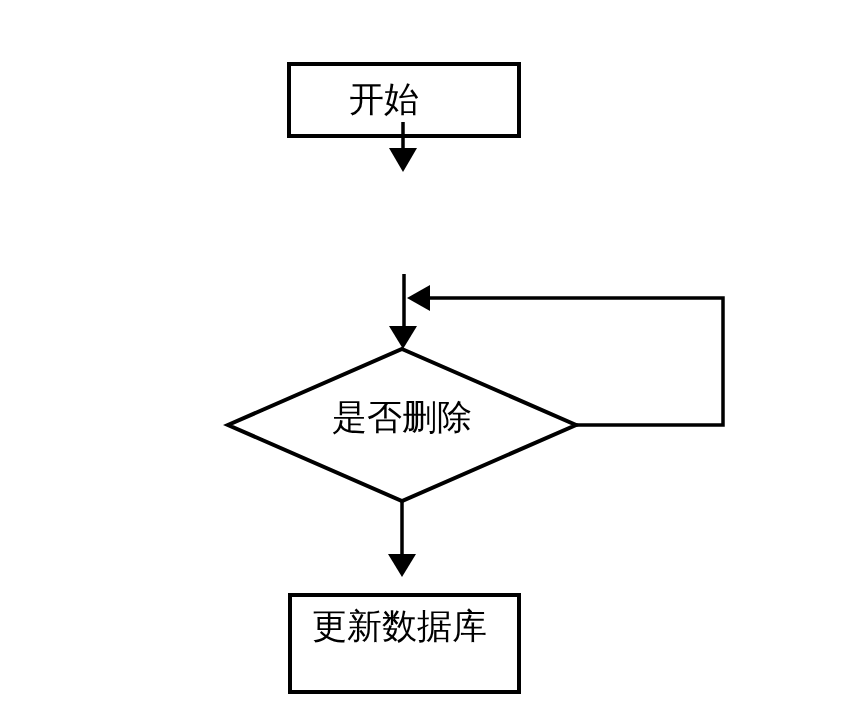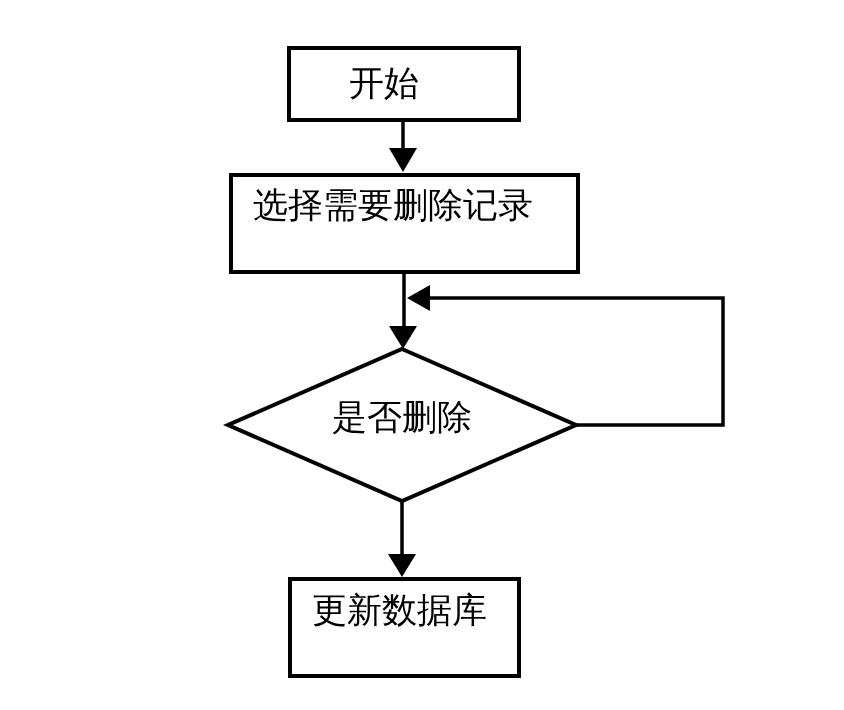--- a/index.html
+++ b/index.html
@@ -18,20 +18,21 @@
   }
   .node {
     position: absolute;
     box-sizing: border-box;
     border: 4px solid #000000;
     background: #ffffff;
     font-size: 35px;
     line-height: 1.18;
     z-index: 1;
     white-space: nowrap;
+    margin-top: 16px;
   }
   .node-start {
     left: 287px; top: 46px; width: 234px; height: 76px;
     display: flex; align-items: center; justify-content: center;
     padding-right: 40px;
   }
   .node-select {
     left: 229px; top: 173px; width: 351px; height: 101px;
     padding: 8px 0 0 20px;
   }
@@ -73,23 +74,20 @@
 </style>
 </head>
 <body>
 
 <div class="canvas">
 
   <div class="node node-start">
     <span>开始</span>
   </div>
 
-  <div class="node node-select">
-    <span>选择需要删除记录</span>
-  </div>
 
   <div class="node node-update">
     <span>更新数据库</span>
   </div>
 
   <div class="diamond-label">是否删除</div>
 
   <svg class="connectors" width="844" height="710" viewBox="0 0 844 710">
 
     <polygon class="diamond-shape" points="402,349 576,425 402,501 228,425"></polygon>

